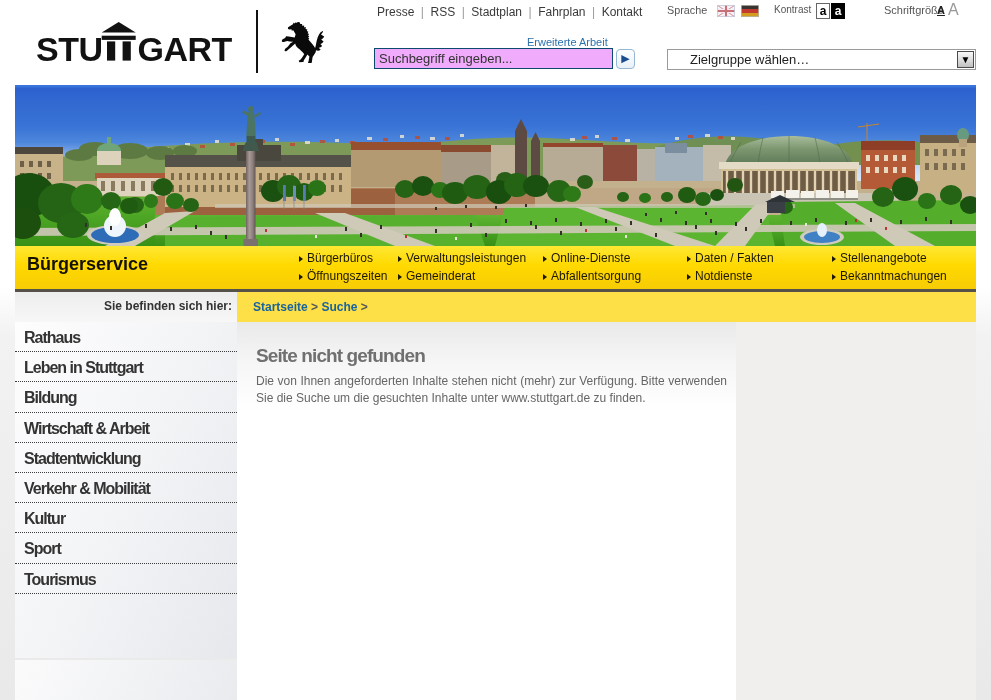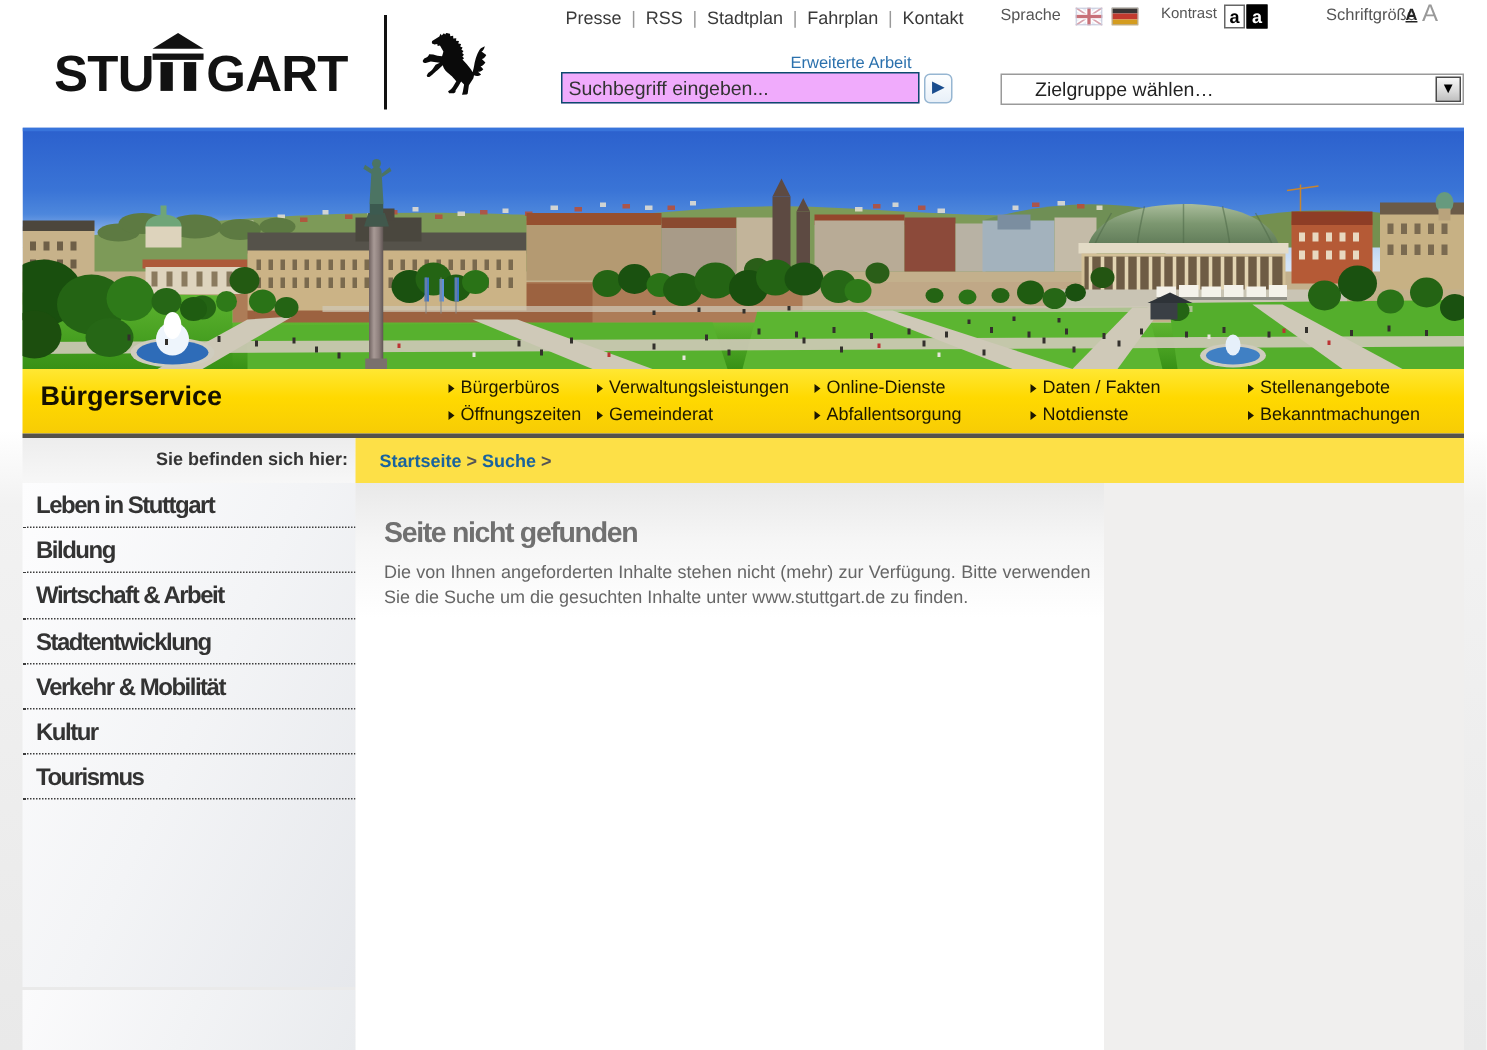--- a/index.html
+++ b/index.html
@@ -535,26 +535,28 @@
 
   <div class="abs" id="crumbL">
       <span>Sie befinden sich hier:</span>
     </div>
   <div class="abs" id="crumbR">
       <div><a href="#">Startseite</a> &gt; <a href="#">Suche</a> &gt;</div>
     </div>
 
   <div class="abs" id="sidebar">
     <ul>
+      <li>Rathaus</li>
       <li>Leben in Stuttgart</li>
       <li>Bildung</li>
       <li>Wirtschaft &amp; Arbeit</li>
       <li>Stadtentwicklung</li>
       <li>Verkehr &amp; Mobilität</li>
       <li>Kultur</li>
+      <li>Sport</li>
       <li>Tourismus</li>
     </ul>
   </div>
   <div class="abs" id="sidebar2"></div>
   <div class="abs" id="content">
     <h1>Seite nicht gefunden</h1>
     <p>Die von Ihnen angeforderten Inhalte stehen nicht (mehr) zur Verfügung. Bitte verwenden Sie die Suche um die gesuchten Inhalte unter www.stuttgart.de zu finden.</p>
   </div>
   <div class="abs" id="rightcol"></div>
 </div>

